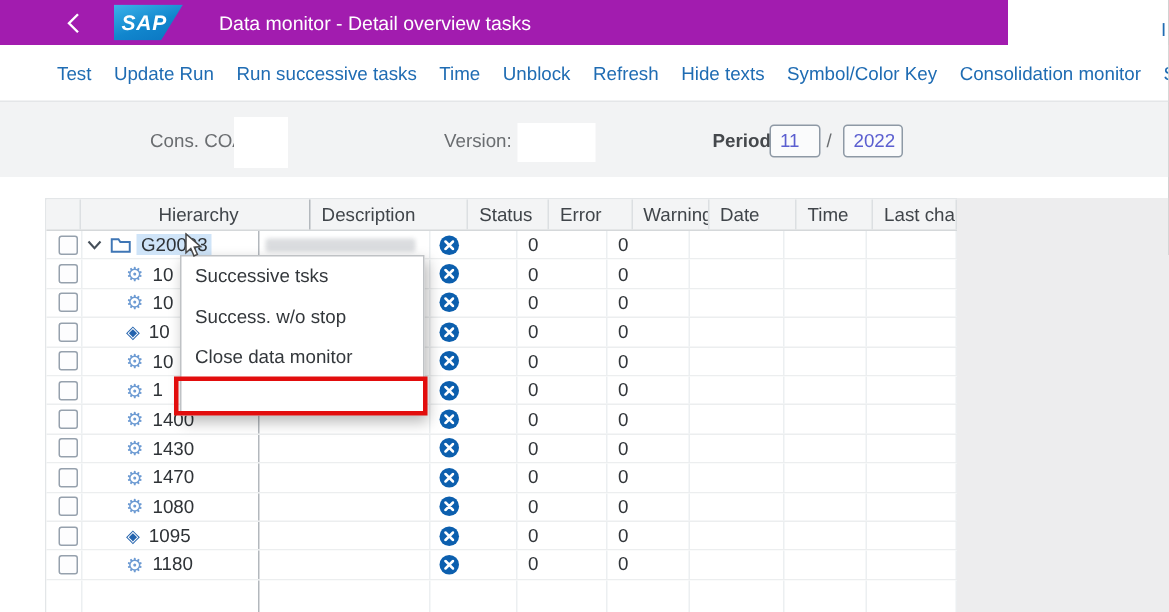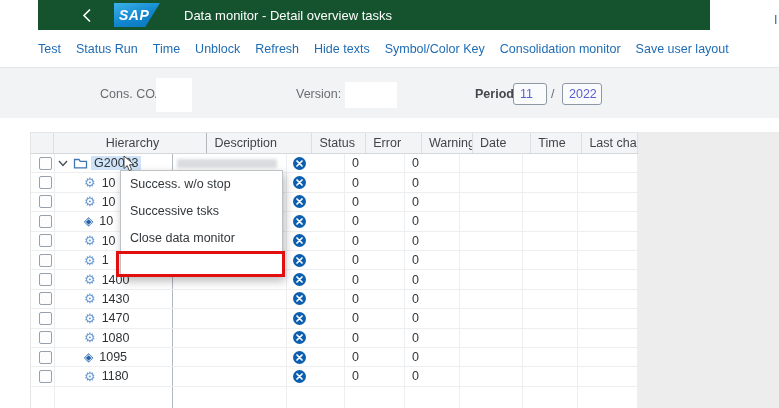--- a/index.html
+++ b/index.html
@@ -5,21 +5,21 @@
   * { margin:0; padding:0; box-sizing:border-box; }
   body { background:#888; }
   .screen {
     position:relative; width:779px; height:408px; overflow:hidden;
     background:#ffffff; font-family:"Liberation Sans", sans-serif;
     -webkit-font-smoothing:antialiased;
   }
   
   .shell {
     position:absolute; left:0; top:0; width:672px; height:30px;
-    background:#14532d; display:flex; align-items:center;margin-left:38px;
+    background:#a21caf; display:flex; align-items:center;
   }
   .back-btn { margin-left:44px; width:14px; height:16px; display:flex; align-items:center; cursor:pointer; }
   .sap-logo {
     margin-left:18px; width:46px; height:24px;
     background:linear-gradient(160deg,#3cb3ea 0%,#1186cd 55%,#0a74c0 100%);
     clip-path:polygon(0 0,100% 0,68% 100%,0 100%);
     display:flex; align-items:center;
   }
   .sap-logo span { color:#fff; font-weight:bold; font-style:italic; font-size:14px; padding-left:5px; letter-spacing:.5px; }
   .shell-title { margin-left:24px; color:#ffffff; font-size:13px; font-weight:normal; }
@@ -97,21 +97,22 @@
       </svg>
     </div>
     <div class="sap-logo">
       <span>SAP</span>
     </div>
     <div class="shell-title">Data monitor - Detail overview tasks</div>
   </div>
 
   <div class="toolbar" id="toolbar">
       <span class="tb-item">Test</span>
-      <span class="tb-item">Status Run</span>
+      <span class="tb-item">Update Run</span>
+      <span class="tb-item">Run successive tasks</span>
       <span class="tb-item">Time</span>
       <span class="tb-item">Unblock</span>
       <span class="tb-item">Refresh</span>
       <span class="tb-item">Hide texts</span>
       <span class="tb-item">Symbol/Color Key</span>
       <span class="tb-item">Consolidation monitor</span>
       <span class="tb-item">Save user layout</span>
     </div>
   <span class="tb-partial">I</span>
 
@@ -418,22 +419,22 @@
         <div class="cell" style="width: 58px;"></div>
         <div class="cell" style="width: 60px;"></div>
         <div class="cell" style="width: 55px;"></div>
         <div class="cell" style="width: 63px;"></div>
         <div class="cell" style="width: 55px;"></div>
         <div class="cell" style="width: 60px;"></div>
       </div>
     </div>
 
   <div class="ctx-menu" id="ctx-menu">
+      <div class="ctx-item">Successive tsks</div>
       <div class="ctx-item">Success. w/o stop</div>
-      <div class="ctx-item">Successive tsks</div>
       <div class="ctx-item">Close data monitor</div>
     </div>
 
   <div class="red-annotation"></div>
 
   <svg class="cursor" width="13" height="17" viewBox="0 0 13 17">
     <path d="M1 1 L1 13.5 L4.2 10.6 L6.3 15.6 L8.6 14.6 L6.5 9.8 L10.8 9.4 Z" fill="#ffffff" stroke="#4a4a4a" stroke-width="1"></path>
   </svg>
 
 </div>

